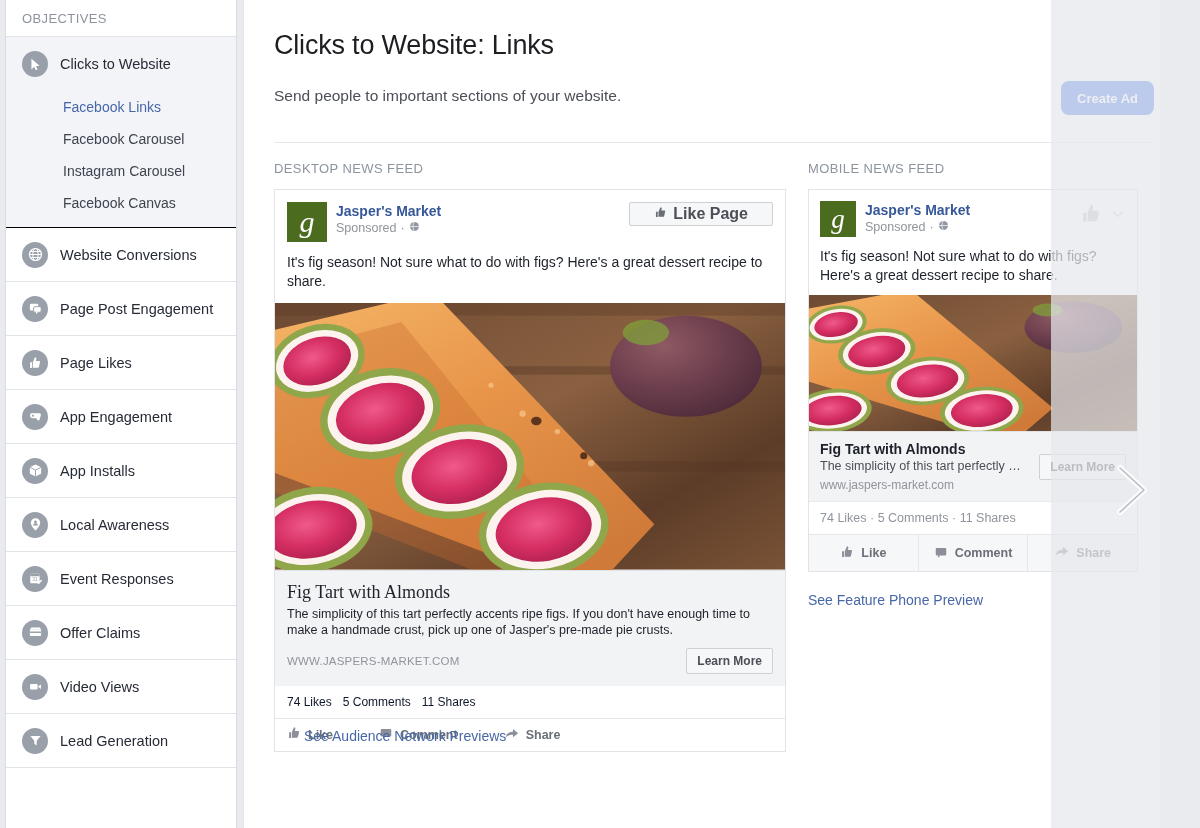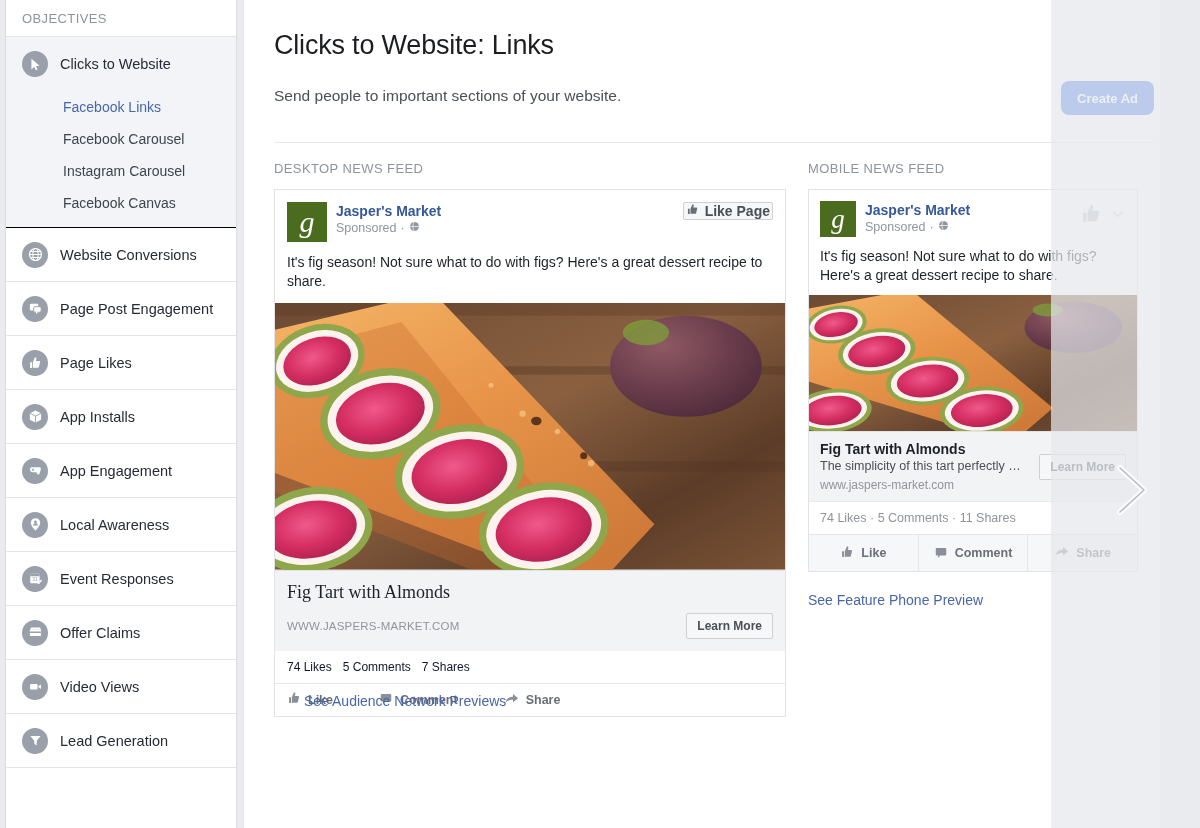--- a/index.html
+++ b/index.html
@@ -97,22 +97,22 @@
     margin-right: 9px;
   }
   .logo.sm { width: 36px; height: 36px; flex: 0 0 36px; }
   .logo svg { display: block; }
   .fb-names { flex: 1; min-width: 0; }
   .page-name { font-size: 14px; font-weight: bold; color: #365899; line-height: 18px; }
   .sponsored { font-size: 12.5px; color: #90949c; line-height: 17px; display: flex; align-items: flex-start; gap: 4px; }
   .globe { display: inline-block; }
   .like-page-btn {
     border: 1px solid #ced0d4; background: #f6f7f9; border-radius: 2px;
-    font-size: 14px; font-weight: bold; color: #4b4f56;
-    padding: 0 2px; height: 18px; display: flex; align-items: center; gap: 6px;
+    font-size: 16px; font-weight: bold; color: #4b4f56;
+    padding: 0 24px; height: 24px; display: flex; align-items: center; gap: 6px;
     cursor: pointer; white-space: nowrap;
   }
   .fb-text { padding: 11px 12px 12px 12px; font-size: 14px; color: #1d2129; line-height: 19px; }
   .hero { display: block; width: 100%; }
   .link-block { border-top: 1px solid #e1e3e6; background: #f2f3f5; padding: 10px 12px 12px 12px; }
   .link-title { font-family: "Liberation Serif", serif; font-size: 18px; color: #1d2129; line-height: 22px; margin-bottom: 3px; }
   .link-desc { font-size: 12.5px; color: #1d2129; line-height: 16px; }
   .link-foot { display: flex; align-items: center; justify-content: space-between; margin-top: 10px; }
   .link-url { font-size: 11.5px; color: #90949c; letter-spacing: .2px; }
   .cta-btn {
@@ -227,35 +227,35 @@
         <svg width="14" height="14" viewBox="0 0 16 16">
             <path d="M5.5 7 L8 1.5 C9.3 1.5 9.8 2.6 9.5 3.6 L8.9 5.6 L12.6 5.6 C13.4 5.6 13.9 6.3 13.7 7 L12.5 12.2 C12.35 12.9 11.8 13.3 11.1 13.3 L5.5 13.3 Z M2.4 7 L4.6 7 L4.6 13.6 L2.4 13.6 Z" fill="#fff"></path>
           </svg>
       </span>
       <span class="obj-label">Page Likes</span>
     </div>
 
     <div class="obj-row">
       <span class="obj-icon">
         <svg width="15" height="15" viewBox="0 0 16 16">
+            <path d="M3.6 4.4 L12.4 4.4 C13.6 4.4 14 5.6 13.6 7 L12.4 11.2 C12 12.4 10.6 12.6 10 11.6 L8.8 9.8 L5 9.8 C3.4 9.8 2.2 8.6 2.2 7.1 C2.2 5.6 2.6 4.4 3.6 4.4 Z" fill="#fff"></path>
+            <circle cx="5.3" cy="7.1" r="1.1" fill="#9aa0aa"></circle>
+          </svg>
+      </span>
+      <span class="obj-label">App Engagement</span>
+    </div>
+
+    <div class="obj-row">
+      <span class="obj-icon">
+        <svg width="15" height="15" viewBox="0 0 16 16">
             <path d="M8 1.6 L14 4.6 L14 11.4 L8 14.4 L2 11.4 L2 4.6 Z" fill="#fff"></path>
             <path d="M2 4.6 L8 7.6 L14 4.6 M8 7.6 L8 14.4" stroke="#9aa0aa" stroke-width="1" fill="none"></path>
           </svg>
       </span>
       <span class="obj-label">App Installs</span>
-    </div>
-
-    <div class="obj-row">
-      <span class="obj-icon">
-        <svg width="15" height="15" viewBox="0 0 16 16">
-            <path d="M3.6 4.4 L12.4 4.4 C13.6 4.4 14 5.6 13.6 7 L12.4 11.2 C12 12.4 10.6 12.6 10 11.6 L8.8 9.8 L5 9.8 C3.4 9.8 2.2 8.6 2.2 7.1 C2.2 5.6 2.6 4.4 3.6 4.4 Z" fill="#fff"></path>
-            <circle cx="5.3" cy="7.1" r="1.1" fill="#9aa0aa"></circle>
-          </svg>
-      </span>
-      <span class="obj-label">App Engagement</span>
     </div>
 
     <div class="obj-row">
       <span class="obj-icon">
         <svg width="15" height="15" viewBox="0 0 16 16">
             <path d="M8 1.4 C5.2 1.4 3 3.5 3 6.2 C3 9.6 8 14.6 8 14.6 C8 14.6 13 9.6 13 6.2 C13 3.5 10.8 1.4 8 1.4 Z" fill="#fff"></path>
             <circle cx="8" cy="5.2" r="1.5" fill="#9aa0aa"></circle>
             <path d="M5.4 9 C5.4 7.3 6.6 6.7 8 6.7 C9.4 6.7 10.6 7.3 10.6 9 Z" fill="#9aa0aa"></path>
           </svg>
       </span>
@@ -411,30 +411,31 @@
                   <circle cx="205" cy="78" r="2.4"></circle>
               </g>
               <g fill="#3a2012" opacity=".8">
                 <ellipse cx="248" cy="112" rx="5" ry="4"></ellipse>
                   <ellipse cx="293" cy="145" r="4" ry="3.4"></ellipse>
               </g>
             </svg>
 
             <div class="link-block">
               <div class="link-title">Fig Tart with Almonds</div>
+              <div class="link-desc">The simplicity of this tart perfectly accents ripe figs. If you don't have enough time to make a handmade crust, pick up one of Jasper's pre-made pie crusts.</div>
               <div class="link-foot">
                 <span class="link-url">WWW.JASPERS-MARKET.COM</span>
                 <button class="cta-btn">Learn More</button>
               </div>
             </div>
 
             <div class="stats">
               <span>74 Likes</span>
               <span>5 Comments</span>
-              <span>7 Shares</span>
+              <span>11 Shares</span>
             </div>
 
             <div class="actions">
               <div class="action">
                 <span>
                   <svg width="14" height="14" viewBox="0 0 16 16">
                       <path d="M5.5 7 L8 1.5 C9.3 1.5 9.8 2.6 9.5 3.6 L8.9 5.6 L12.6 5.6 C13.4 5.6 13.9 6.3 13.7 7 L12.5 12.2 C12.35 12.9 11.8 13.3 11.1 13.3 L5.5 13.3 Z M2.4 7 L4.6 7 L4.6 13.6 L2.4 13.6 Z" fill="#8a8f98"></path>
                     </svg>
                 </span>
                 <span>Like</span>

